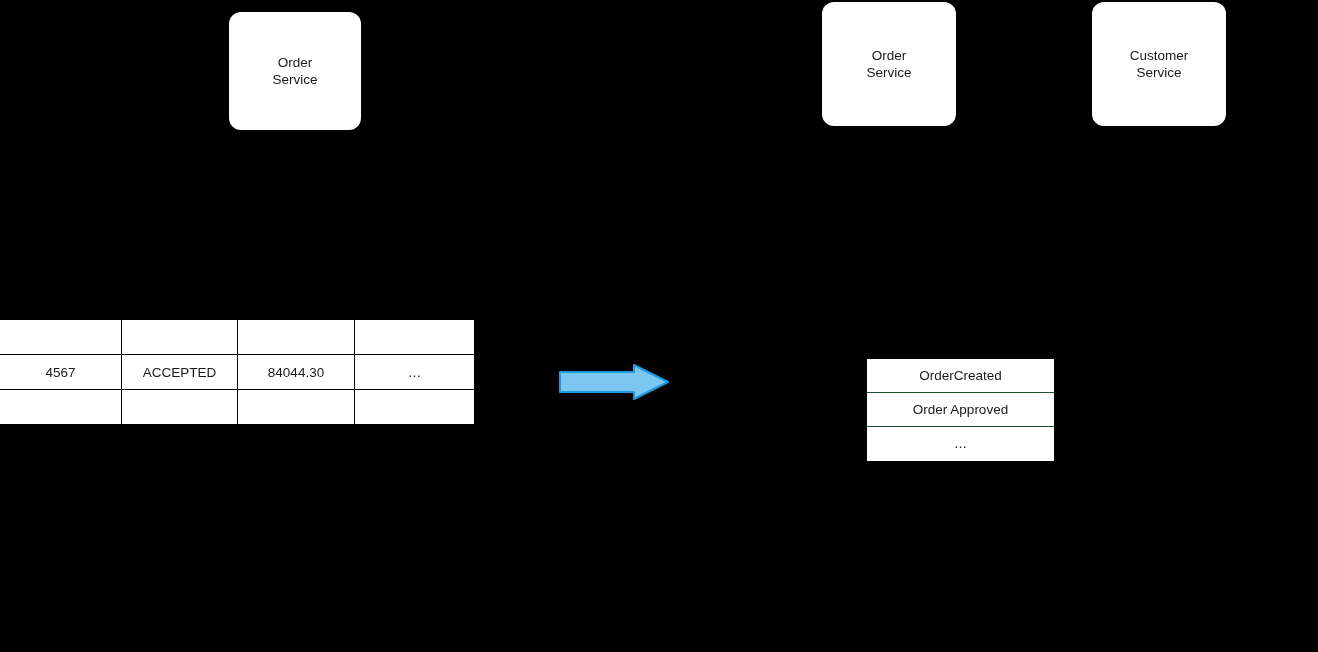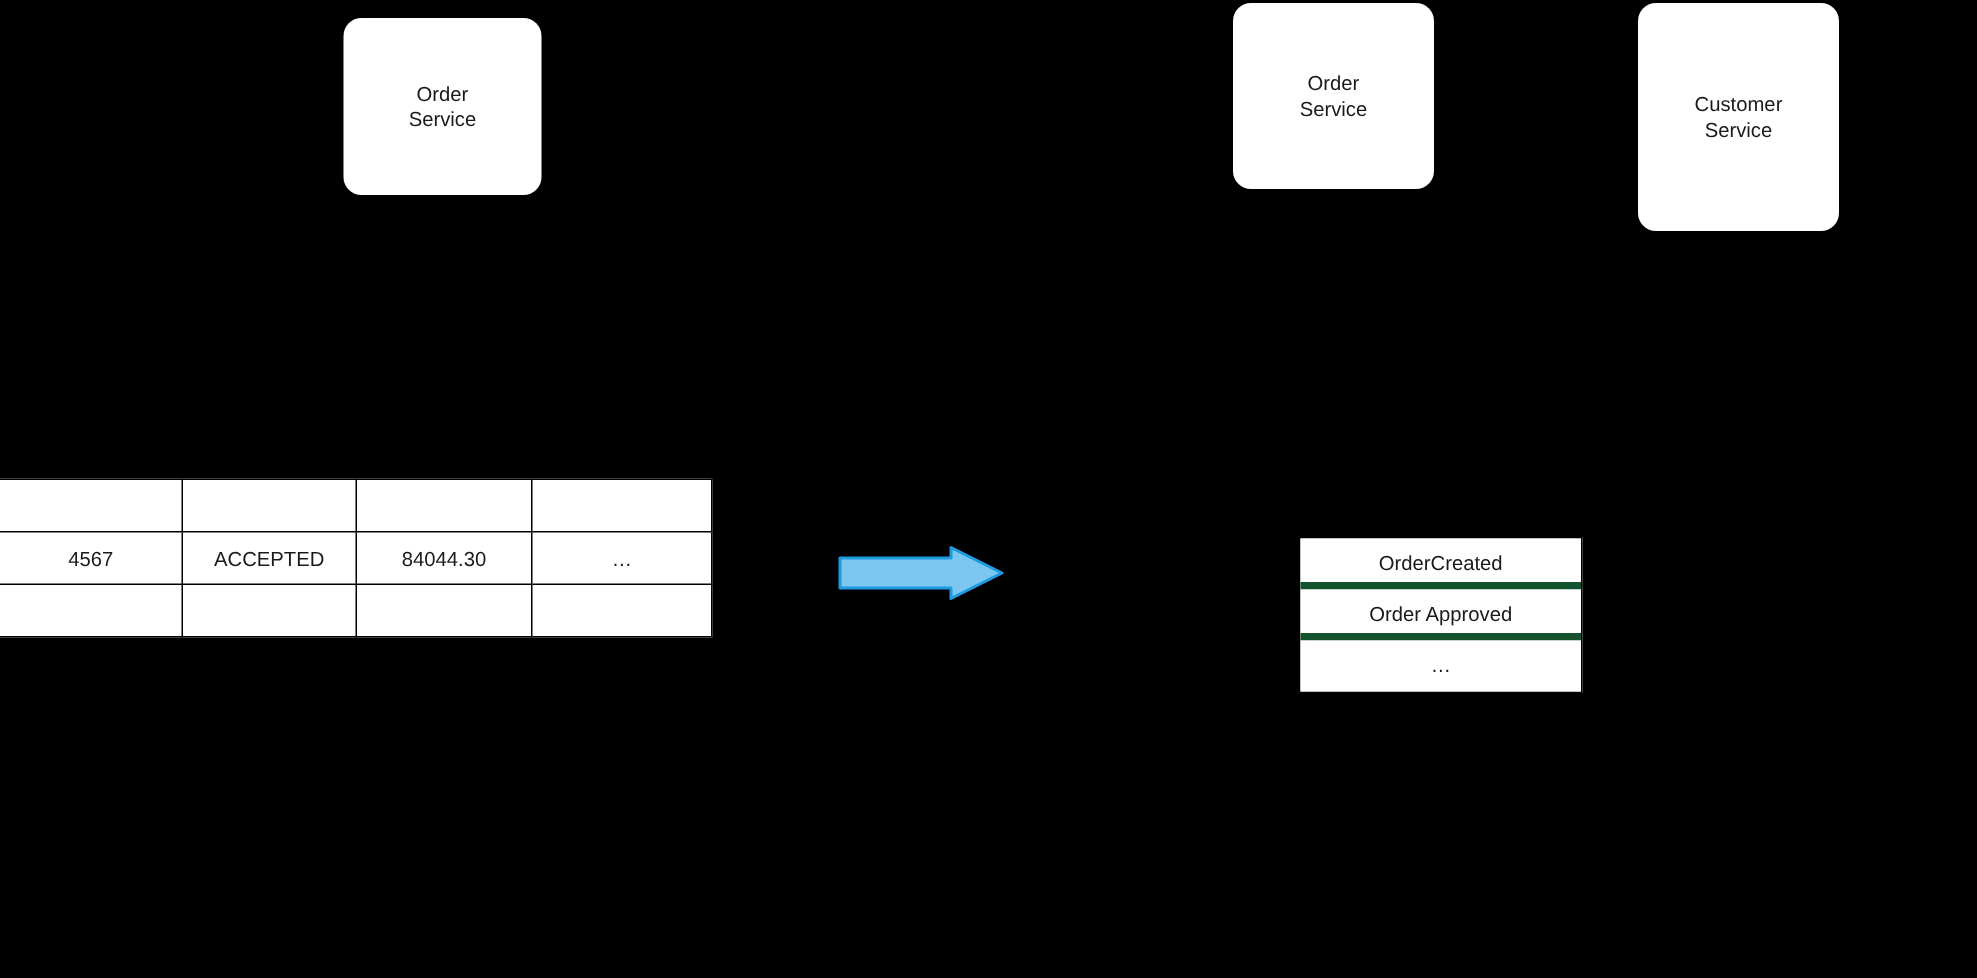--- a/index.html
+++ b/index.html
@@ -36,21 +36,21 @@
     text-align: center;
     color: #1a1a1a;
     font-size: 13.5px;
     line-height: 17px;
     box-sizing: border-box;
     white-space: pre-line;
   }
 
   #order-service-left   { left: 229px; top: 12px;  width: 132px; height: 118px; }
   #order-service-right  { left: 822px; top: 2px;   width: 134px; height: 124px; }
-  #customer-service     { left: 1092px; top: 2px;  width: 134px; height: 152px; }
+  #customer-service     { left: 1092px; top: 2px;  width: 134px; height: 124px; }
 
   
   #orders-table {
     position: absolute;
     left: -1px;
     top: 319px;
     width: 475px;
     border-collapse: collapse;
     background: #ffffff;
     table-layout: fixed;
@@ -89,21 +89,21 @@
     background: #ffffff;
     border: 1px solid #000000;
     box-sizing: border-box;
   }
   .event-row {
     height: 34px;
     line-height: 34px;
     text-align: center;
     font-size: 13.5px;
     color: #1a1a1a;
-    border-bottom: 5px solid #14532d;
+    border-bottom: 1px solid #14532d;
     background: #ffffff;
     box-sizing: border-box;
     overflow: hidden;
     white-space: nowrap;
   }
   .event-row:last-child { border-bottom: none; }
 </style>
 </head>
 <body>
 

